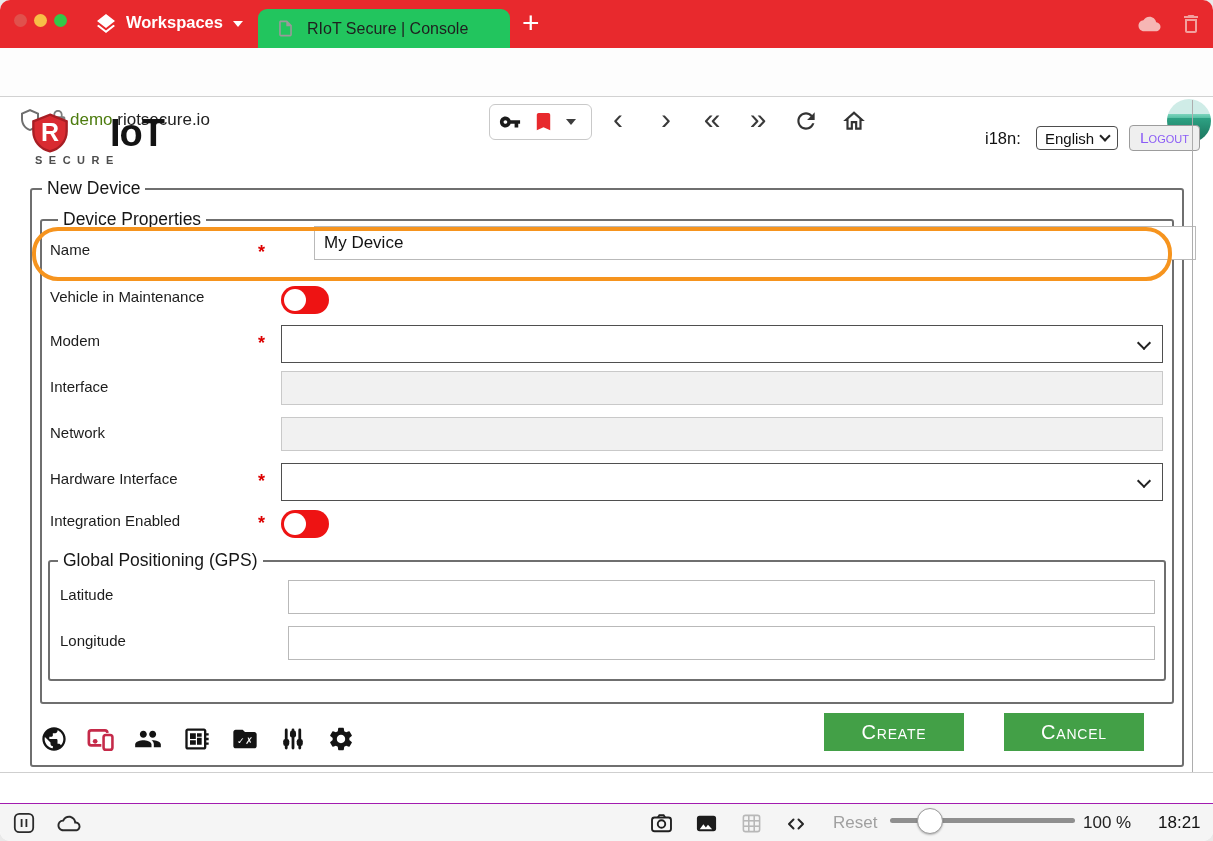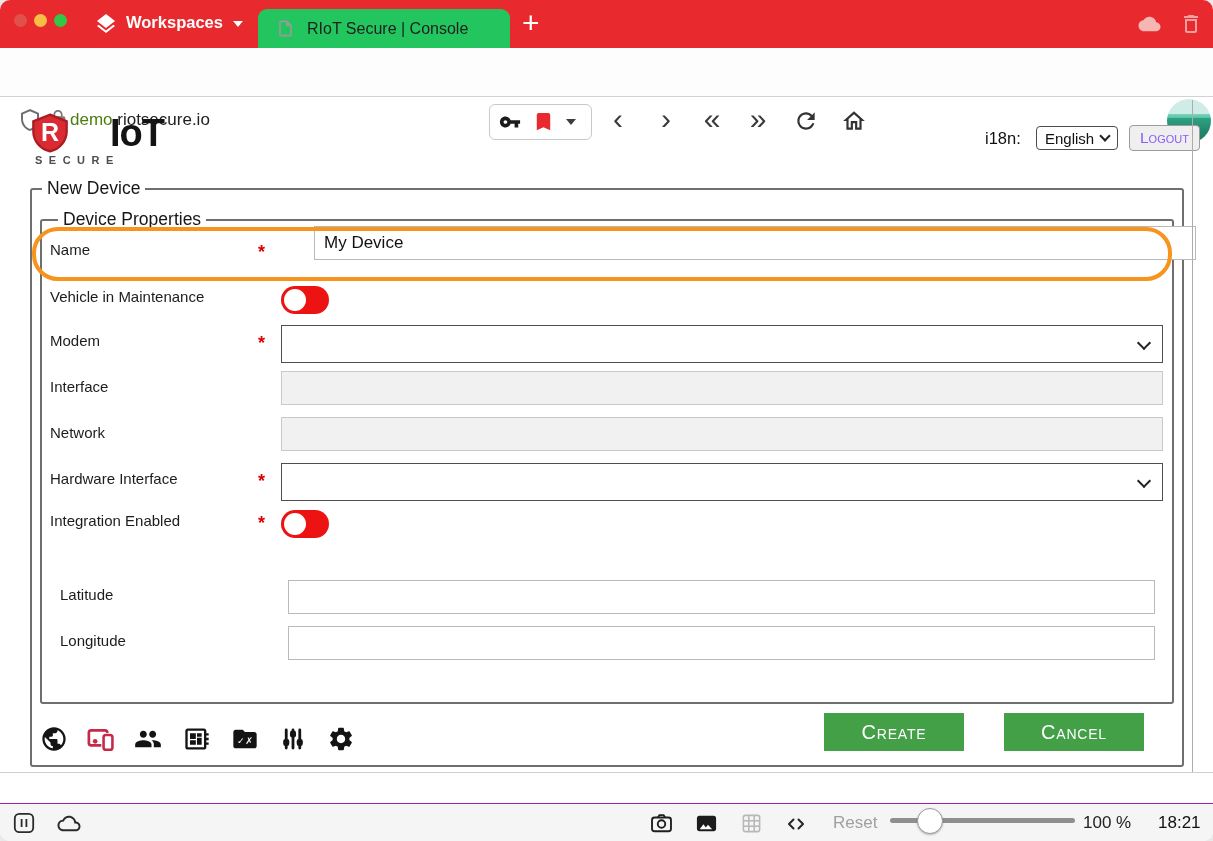--- a/index.html
+++ b/index.html
@@ -195,20 +195,23 @@
   <div class="sel" style="left:281px;top:463px;width:880px;">
       <span class="chev"></span>
     </div>
 
   <span class="lbl" style="left:50px;top:512px;">Integration Enabled</span>
   <span class="star" style="left:258px;top:513px;">*</span>
   <div class="toggle" style="left:281px;top:510px;">
       <div class="knob"></div>
     </div>
 
+  <div class="fieldset" style="left:48px;top:560px;width:1114px;height:117px;">
+    <span class="legend" style="left:8px;">Global Positioning (GPS)</span>
+  </div>
   <span class="lbl" style="left:60px;top:586px;">Latitude</span>
   <input class="txt lite" style="left: 288px; top: 580px; width: 867px;" value="">
   <span class="lbl" style="left:60px;top:632px;">Longitude</span>
   <input class="txt lite" style="left: 288px; top: 626px; width: 867px;" value="">
 
   <span class="nav-ic" style="left:40px;">
     <svg viewBox="0 0 24 24" width="28" height="28">
         <path fill="#141414" d="M12 2C6.48 2 2 6.48 2 12s4.48 10 10 10 10-4.48 10-10S17.52 2 12 2zm-1 17.93c-3.95-.49-7-3.85-7-7.93 0-.62.08-1.21.21-1.79L9 15v1c0 1.1.9 2 2 2v1.93zm6.9-2.54c-.26-.81-1-1.4-1.9-1.4h-1v-3c0-.55-.45-1-1-1H8v-2h2c.55 0 1-.45 1-1V7h2c1.1 0 2-.9 2-2v-.41c2.93 1.19 5 4.06 5 7.41 0 2.08-.8 3.97-2.1 5.39z"></path>
       </svg>
   </span>

